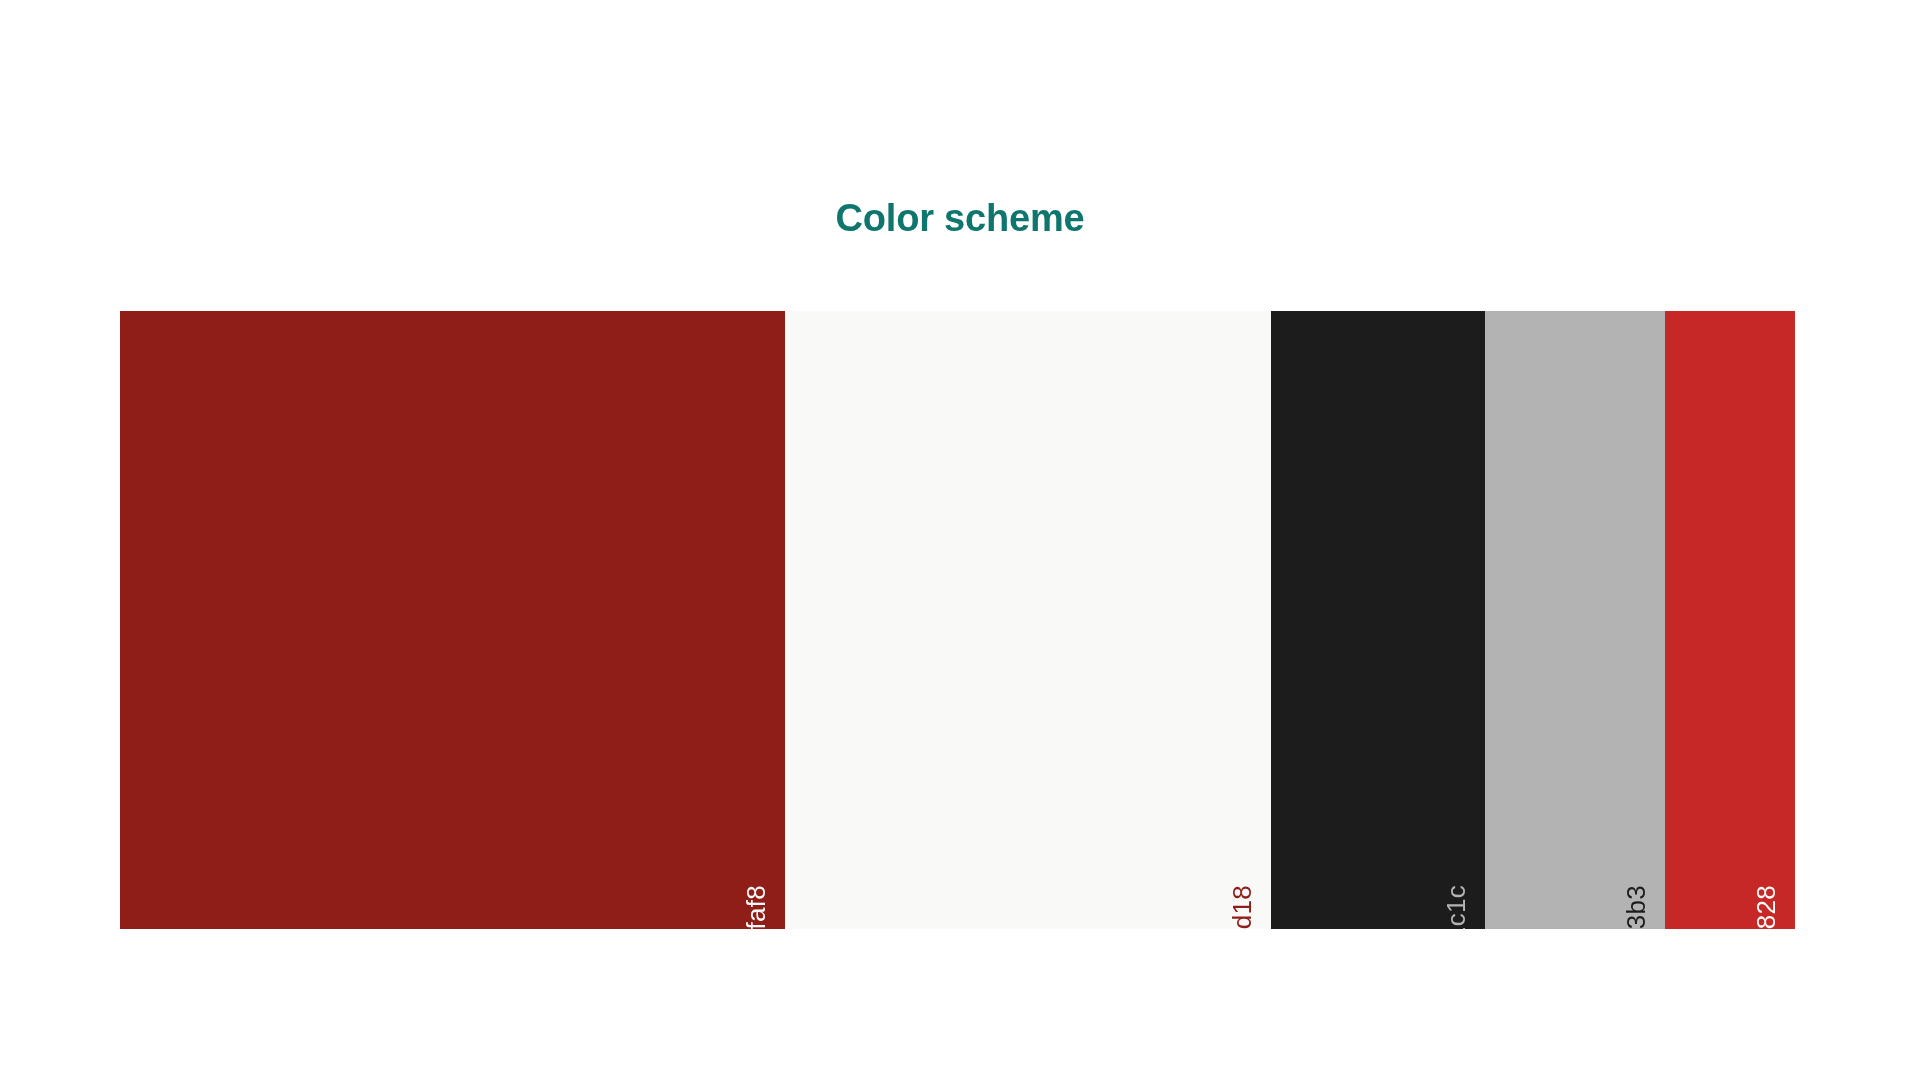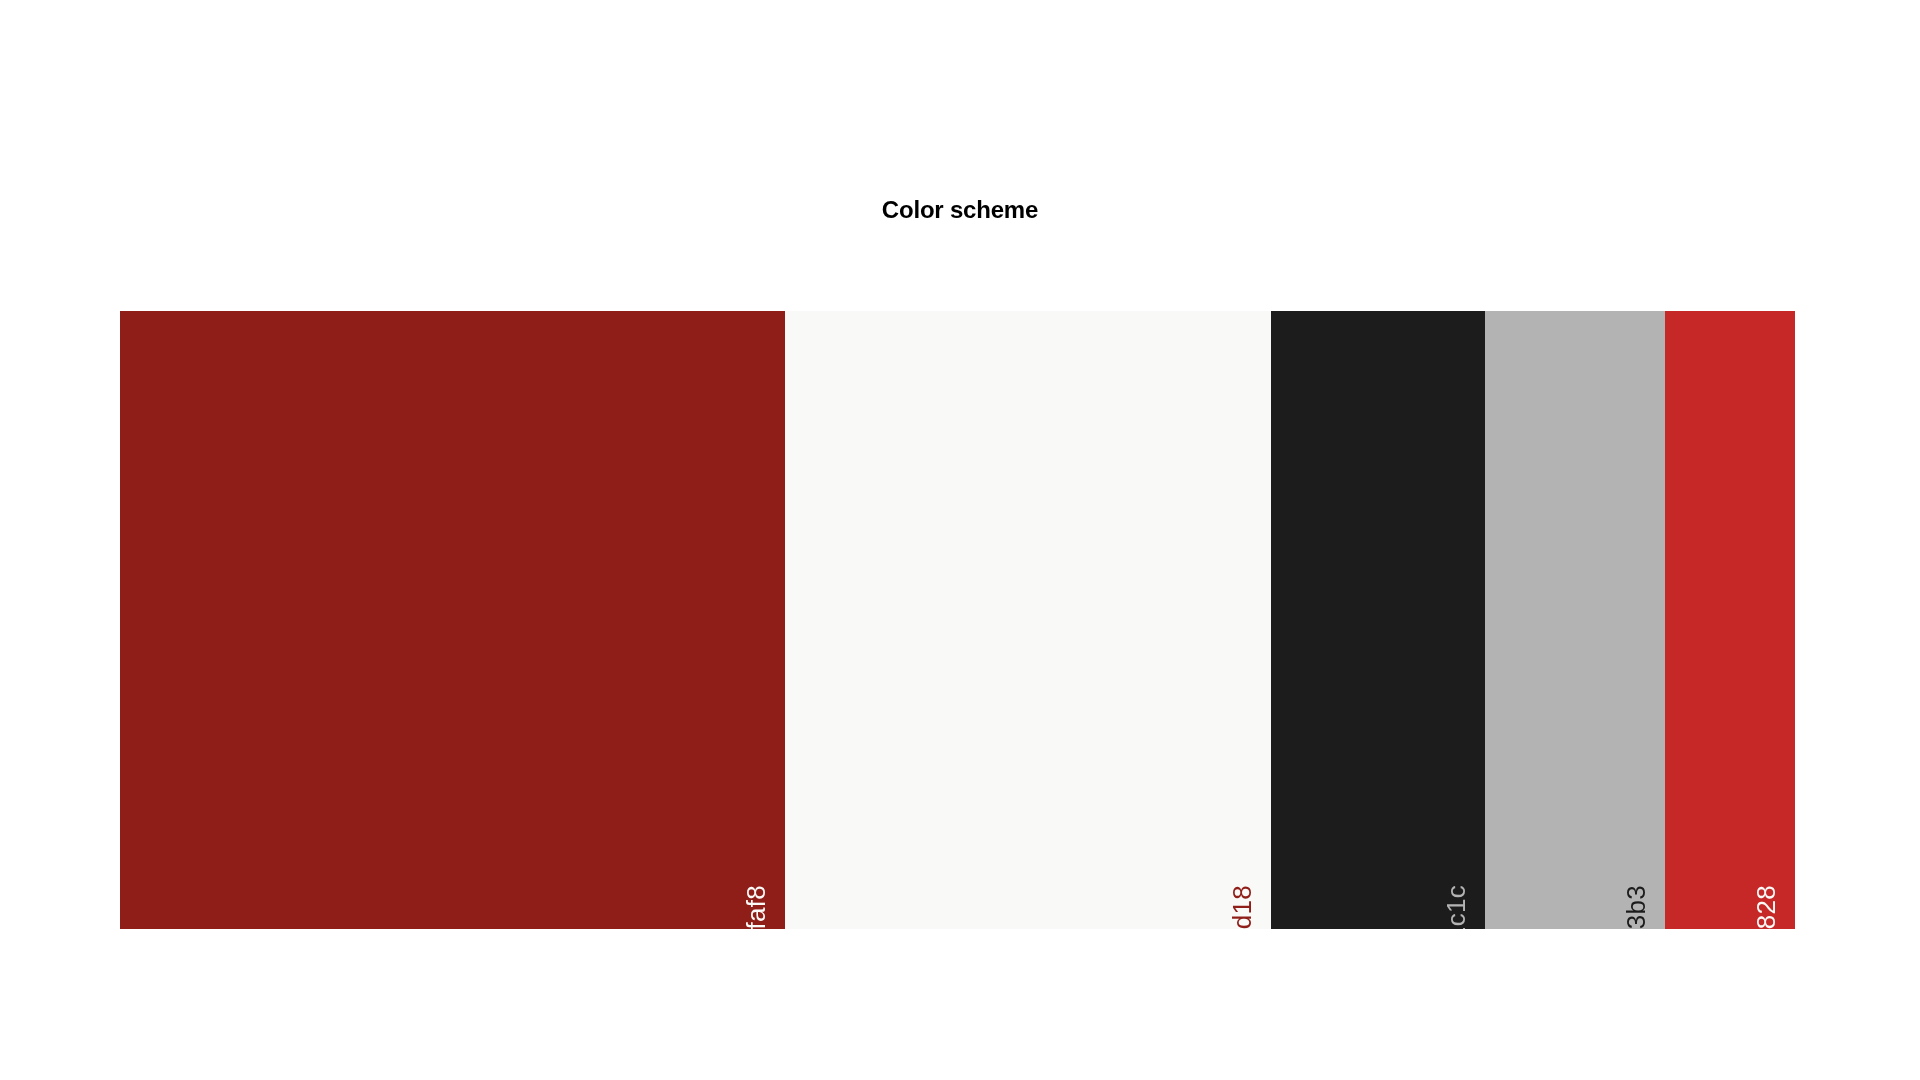--- a/index.html
+++ b/index.html
@@ -20,24 +20,24 @@
     overflow: hidden;
   }
 
   
   .title {
     position: absolute;
     top: 196px;
     left: 0;
     width: 1920px;
     text-align: center;
-    font-size: 24px;
+    font-size: 38px;
     font-weight: bold;
     letter-spacing: -0.2px;
-    color: #000000;
+    color: #0f766e;
     line-height: 1.2;
     white-space: nowrap;
   }
 
   
   .palette {
     position: absolute;
     left: 120px;
     top: 311px;
     width: 1675px;

